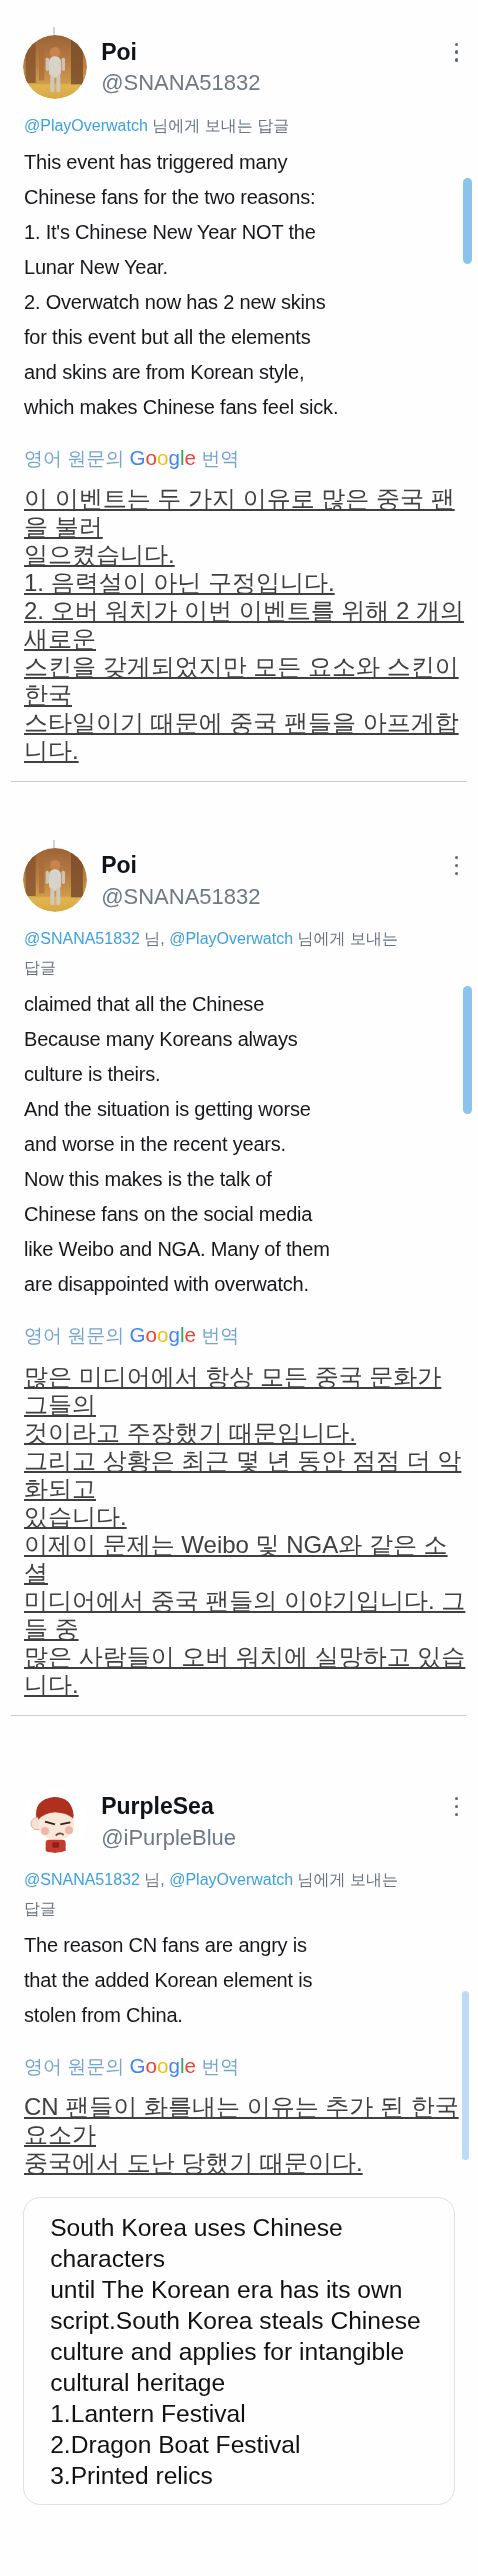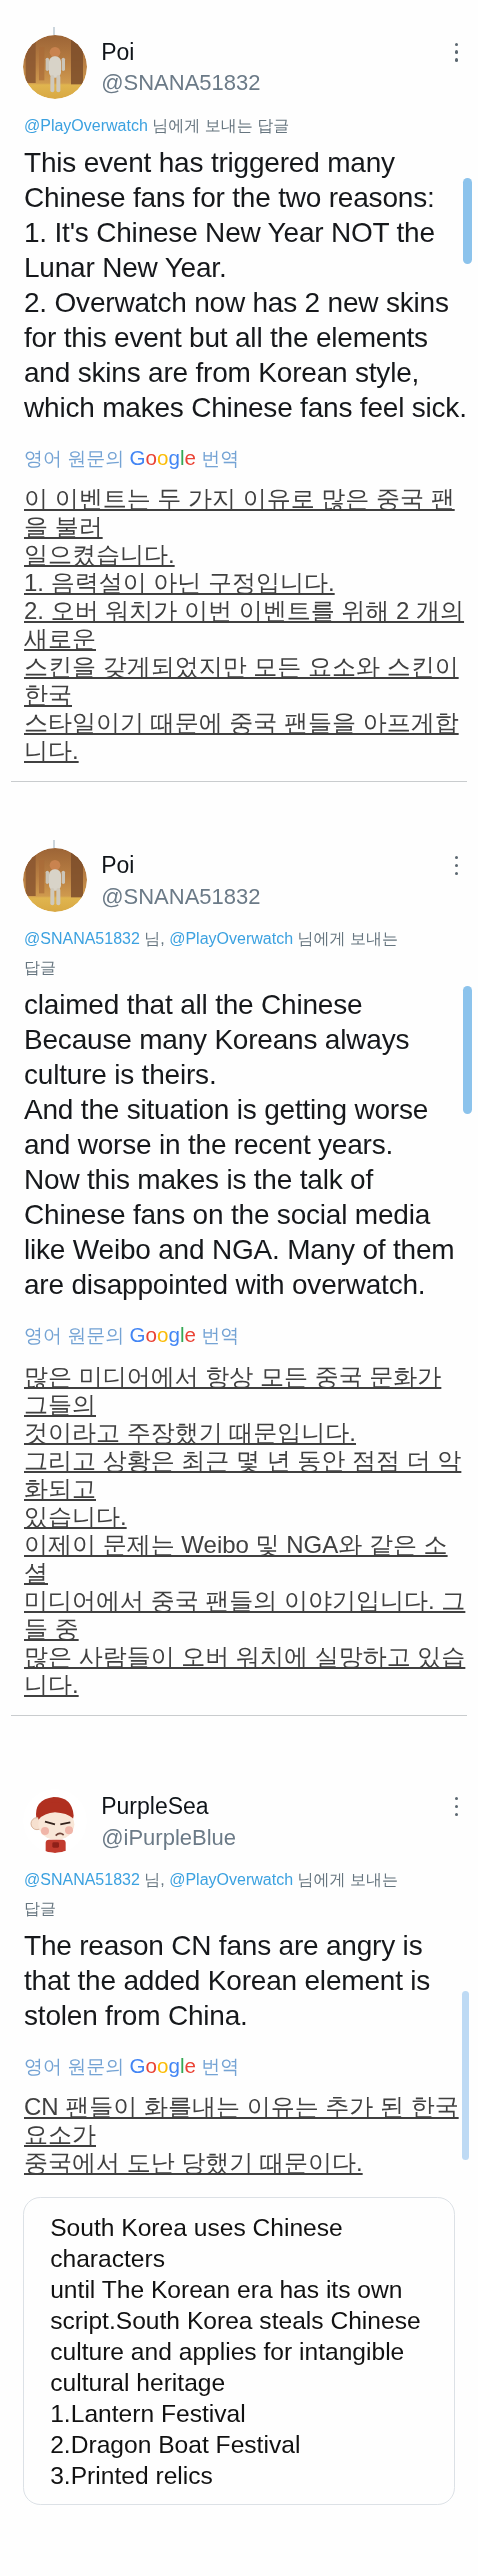--- a/index.html
+++ b/index.html
@@ -7,27 +7,27 @@
         font-family:"Liberation Sans","DejaVu Sans",sans-serif;}
   .tweet{position:relative;}
   .thread-stub{width:2px;height:8px;background:#ccd6dd;margin-left:53px;}
   .t1{padding-top:26.6px;}
   .t2{padding-top:58px;}
   .t3{padding-top:73px;}
   .header{display:flex;align-items:flex-start;margin-left:22.6px;margin-right:20px;}
   .avatar{width:64px;height:64px;border-radius:50%;overflow:hidden;flex:0 0 64px;}
   .avatar svg{display:block;}
   .names{margin-left:14.6px;padding-top:4px;}
-  .dname{font-size:23px;font-weight:normal;color:var(--name_black);line-height:26.6px;}
+  .dname{font-size:23px;font-weight:bold;color:var(--name_black);line-height:26.6px;}
   .handle{font-size:22px;color:var(--handle_gray);line-height:26.6px;margin-top:5.3px;}
   .dots{margin-left:auto;padding-top:8px;display:flex;flex-direction:column;gap:4.6px;cursor:pointer;}
   .dots i{width:3.3px;height:3.3px;border-radius:50%;background:#5b6770;display:block;}
   .reply{margin:12px 13.3px 0 24px;font-size:16px;line-height:29px;color:var(--reply_gray);}
   .reply .mention{color:var(--mention_blue);}
-  .tweet-text{margin:5.3px 9.3px 0 24px;font-size:28px;line-height:35px;font-weight:500;
+  .tweet-text{margin:5.3px 9.3px 0 24px;font-size:20px;line-height:35px;font-weight:500;
               color:var(--text_black);letter-spacing:-0.2px;}
   .glabel-row{margin:16px 0 0 24px;font-size:19px;line-height:34px;}
   .glabel-row .glabel{color:var(--google_label_blue);}
   .glabel-row .glogo{font-size:20.6px;font-weight:500;}
   .translation{margin:9.3px 10.6px 0 24px;font-size:24px;line-height:28px;color:#404040;text-decoration:underline;}
   .divider{border-top:1.3px solid var(--divider_gray);margin:16px 10.6px 0 10.6px;}
   .quote-card{margin:20px 22.6px 0 22.6px;border:1.3px solid var(--card_border);border-radius:17.3px;
               padding:13.3px 6.6px 13.3px 26.6px;font-size:24.6px;line-height:31px;color:#111;}
   .sb{position:absolute;border-radius:4.6px;}
   .sb1{left:463px;top:178px;width:8.6px;height:86px;background:var(--scrollbar_blue);}

